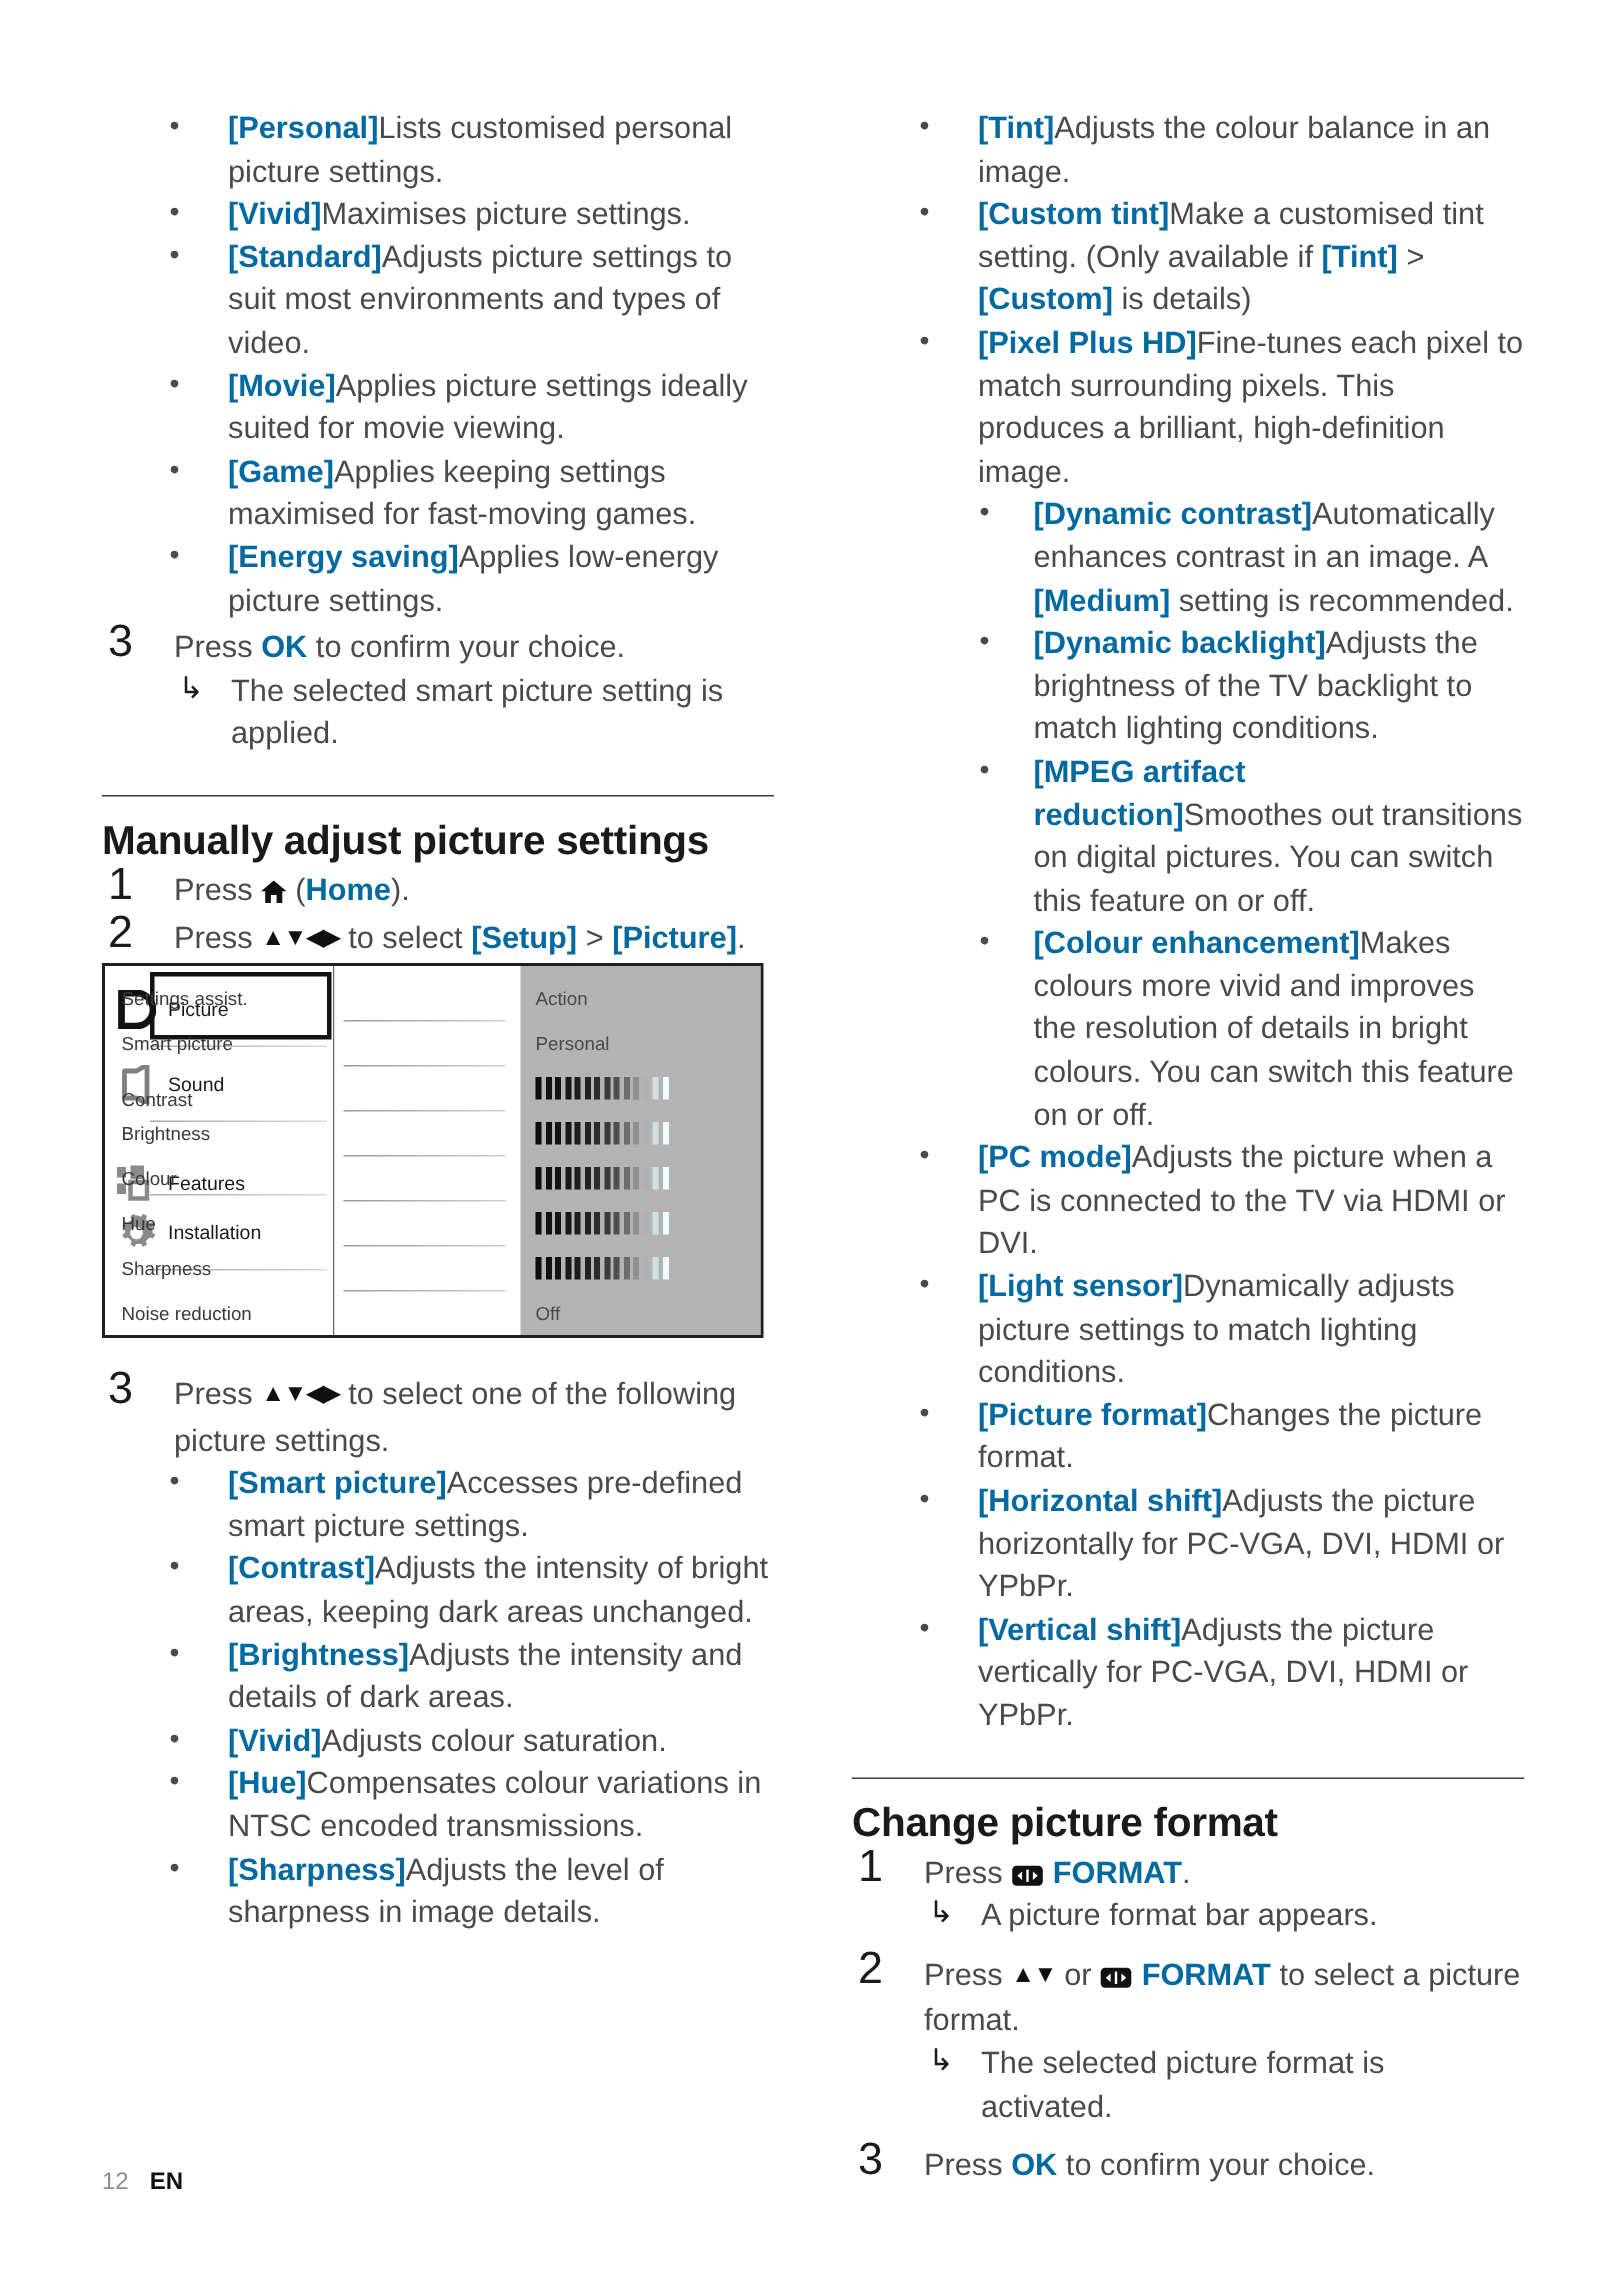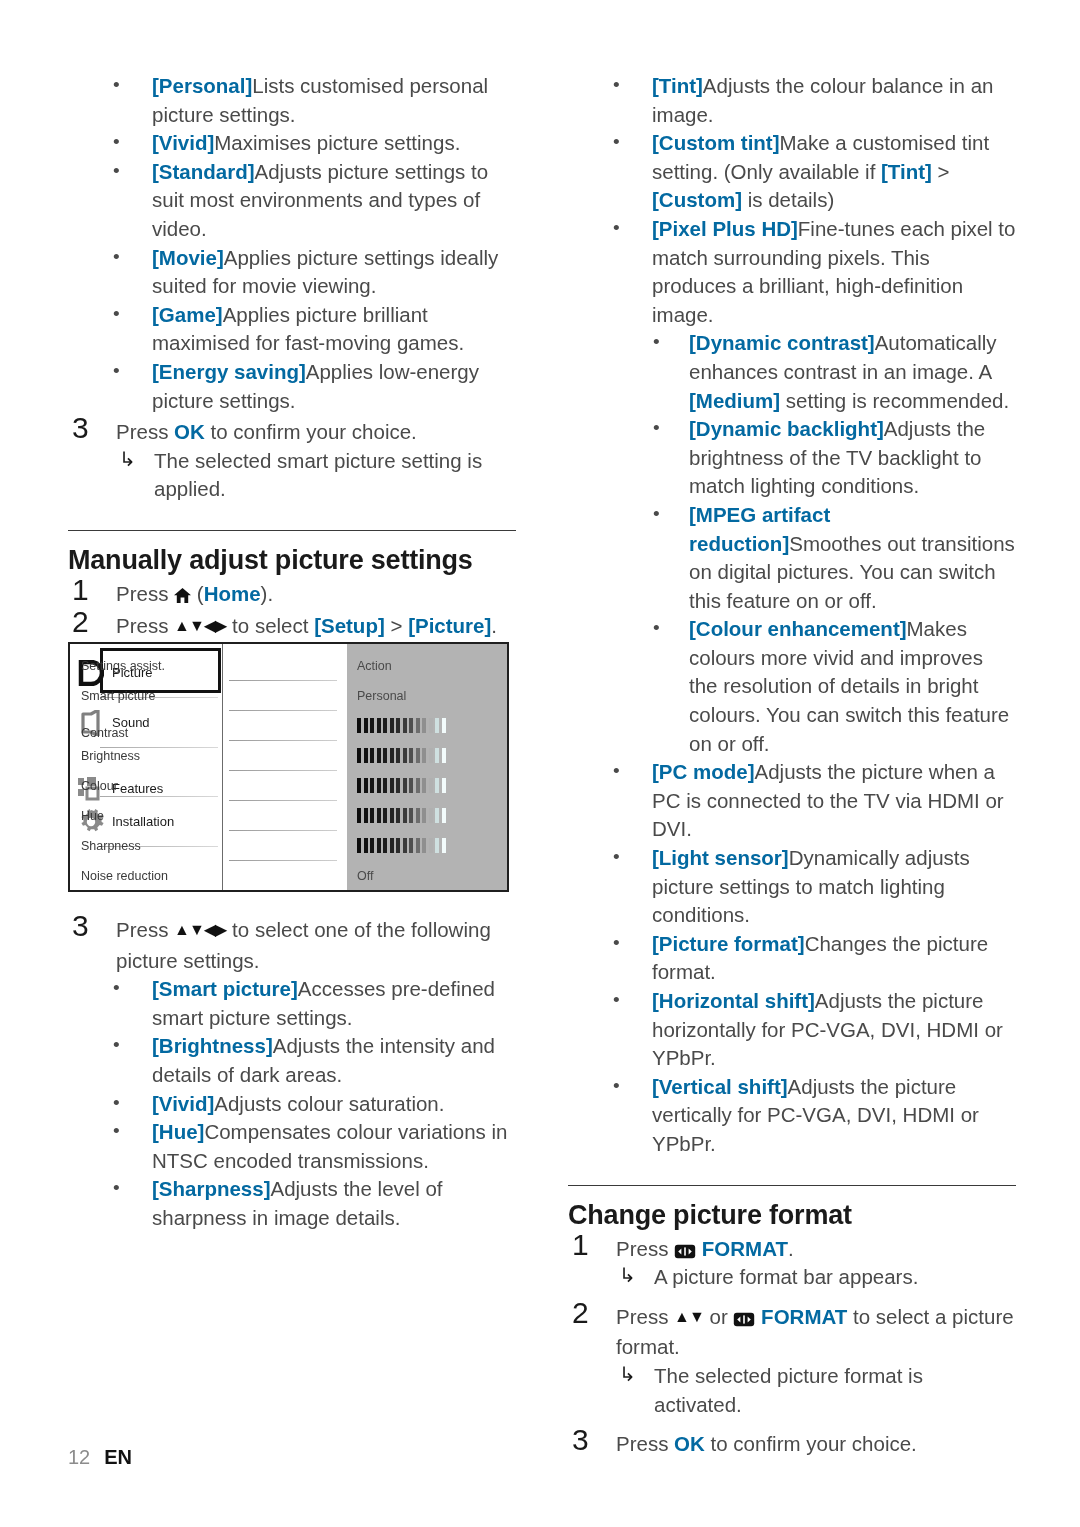--- a/index.html
+++ b/index.html
@@ -257,38 +257,38 @@
     display: block;
     width: 4px;
     height: 15px;
   }
 
   
   .footer {
     position: absolute;
     left: 68px;
     top: 1446px;
-    font-size: 20px;
+    font-size: 16px;
   }
   .footer .pg { color: #8c8c8c; }
   .footer .en { color: #121212; font-weight: bold; margin-left: 14px; }
 </style>
 </head>
 <body>
 
 <div class="page">
 
   <div class="col col-left">
 
     <ul class="bullets">
       <li><span class="b">[Personal]</span><span class="txt">Lists customised personal picture settings.</span></li>
       <li><span class="b">[Vivid]</span><span class="txt">Maximises picture settings.</span></li>
       <li><span class="b">[Standard]</span><span class="txt">Adjusts picture settings to suit most environments and types of video.</span></li>
       <li><span class="b">[Movie]</span><span class="txt">Applies picture settings ideally suited for movie viewing.</span></li>
-      <li><span class="b">[Game]</span><span class="txt">Applies picture brilliant maximised for fast-moving games.</span></li>
+      <li><span class="b">[Game]</span><span class="txt">Applies keeping settings maximised for fast-moving games.</span></li>
       <li><span class="b">[Energy saving]</span><span class="txt">Applies low-energy picture settings.</span></li>
     </ul>
 
     <div class="step">
       <span class="num">3</span>
       <span class="txt">Press </span><span class="b">OK</span><span class="txt"> to confirm your choice.</span>
       <span class="arrowline txt">The selected smart picture setting is applied.</span>
     </div>
 
     <div class="rule"></div>
@@ -491,20 +491,21 @@
         </div>
     </div>
 
     <div class="step" style="margin-top:24px">
       <span class="num">3</span>
       <span class="txt">Press </span><span class="nav-arrows">▲▼◀▶</span><span class="txt"> to select one of the following picture settings.</span>
     </div>
 
     <ul class="bullets">
       <li><span class="b">[Smart picture]</span><span class="txt">Accesses pre-defined smart picture settings.</span></li>
+      <li><span class="b">[Contrast]</span><span class="txt">Adjusts the intensity of bright areas, keeping dark areas unchanged.</span></li>
       <li><span class="b">[Brightness]</span><span class="txt">Adjusts the intensity and details of dark areas.</span></li>
       <li><span class="b">[Vivid]</span><span class="txt">Adjusts colour saturation.</span></li>
       <li><span class="b">[Hue]</span><span class="txt">Compensates colour variations in NTSC encoded transmissions.</span></li>
       <li><span class="b">[Sharpness]</span><span class="txt">Adjusts the level of sharpness in image details.</span></li>
     </ul>
 
   </div>
 
   <div class="col col-right">
 

